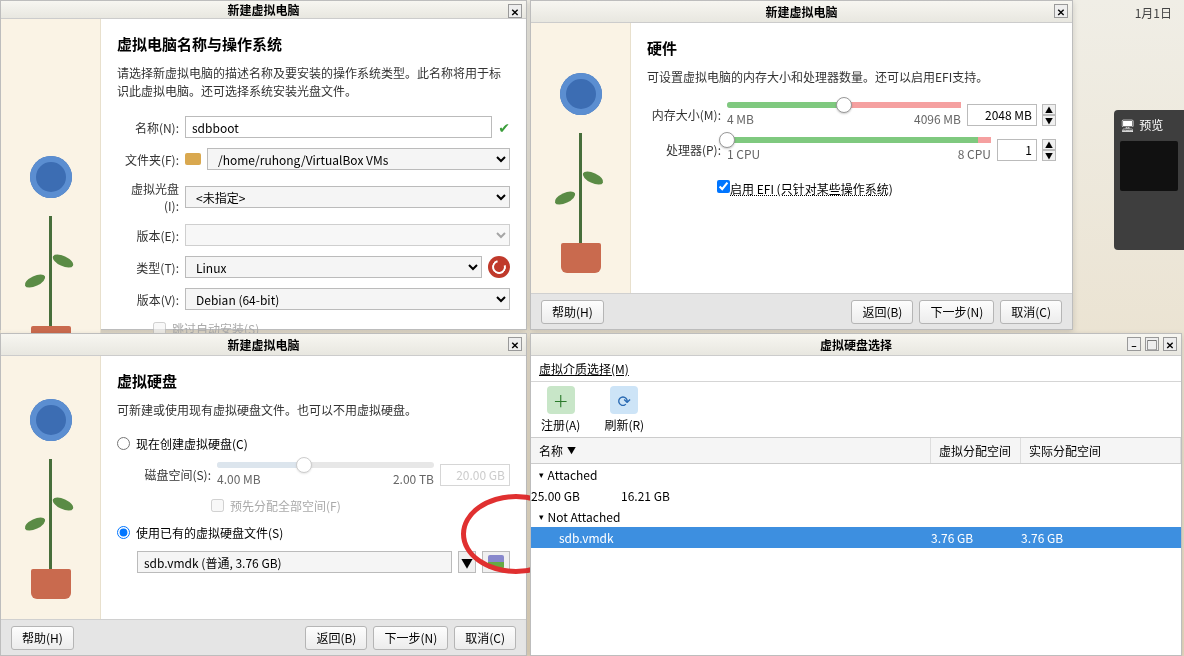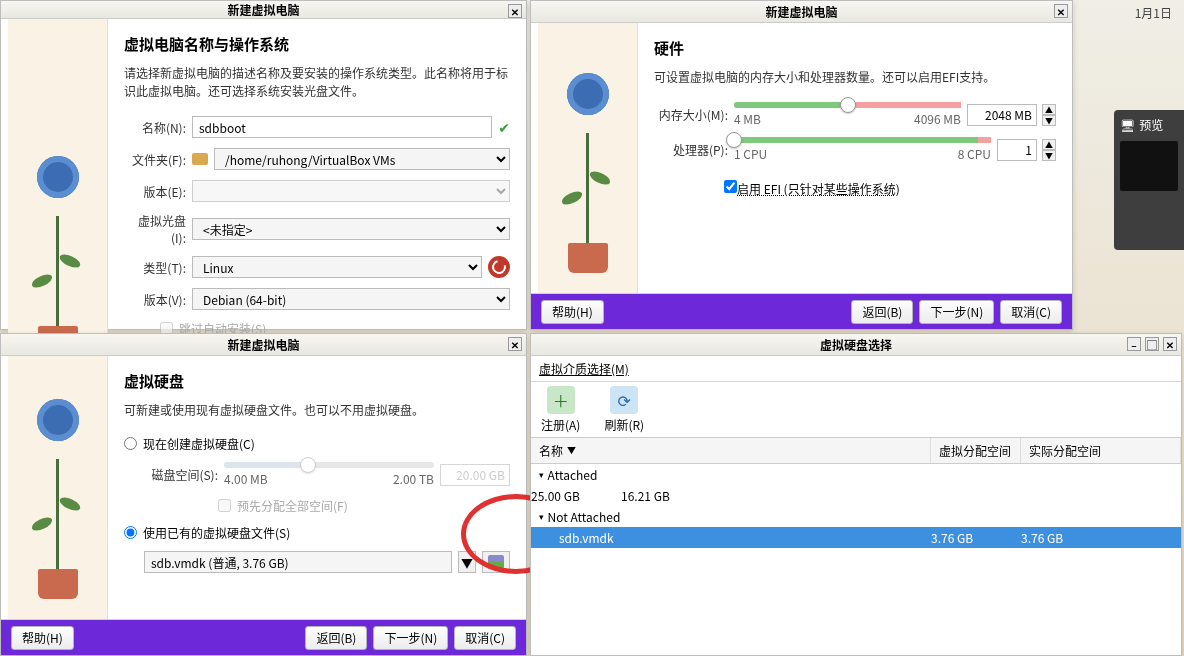--- a/index.html
+++ b/index.html
@@ -9,41 +9,41 @@
 .preview-panel { position: absolute; right: 0; top: 110px; width: 70px; height: 140px; background: #3e3e3e; border-radius: 4px 0 0 4px; padding: 6px; color: #fff; font-size: 11px; }
 .preview-panel .hdr { display: flex; gap: 4px; align-items: center; }
 .watermark { position: absolute; bottom: 6px; right: 14px; color: #b0b0b0; font-size: 11px; }
 
 .dialog { position: absolute; background: #fff; border: 1px solid #bdbdbd; box-shadow: 0 2px 6px rgba(0,0,0,.15); display: flex; flex-direction: column; }
 .titlebar { height: 22px; background: linear-gradient(#f7f6f1,#e8e7e0); border-bottom: 1px solid #ccc; display: flex; align-items: center; justify-content: center; position: relative; font-weight: bold; }
 .titlebar .close, .titlebar .min, .titlebar .max { position: absolute; top: 3px; width: 14px; height: 14px; border: 1px solid #999; background: #eee; display: flex; align-items: center; justify-content: center; font-size: 10px; cursor: pointer; }
 .titlebar .close { right: 4px; }
 .titlebar .max { right: 22px; }
 .titlebar .min { right: 40px; }
-.dlg-body { flex: 1; display: flex; padding-left: 7px; }
+.dlg-body { flex: 1; display: flex; }
 .sidebar-art { width: 100px; background: #faf3e5; position: relative; border-right: 1px solid #e8e0cd; min-height: 250px; }
 .flower { position: absolute; bottom: 20px; left: 15px; width: 70px; height: 200px; }
 .pot { position: absolute; bottom: 0; left: 15px; width: 40px; height: 30px; background: #c96a4e; border-radius: 2px 2px 6px 6px; }
 .stem { position: absolute; bottom: 30px; left: 33px; width: 3px; height: 110px; background: #476e3b; }
 .bloom { position: absolute; top: 0; left: 14px; width: 42px; height: 42px; background: #3c6db3; border-radius: 50%; box-shadow: inset 0 0 0 6px #5b8ed1; }
 .leaf { position: absolute; width: 22px; height: 10px; background: #5a8b45; border-radius: 50%; }
 .content { flex: 1; padding: 14px 16px 10px; display: flex; flex-direction: column; gap: 6px; }
 h2 { font-size: 15px; font-weight: bold; margin-bottom: 4px; }
 .desc { color: #333; font-size: 12px; line-height: 1.5; margin-bottom: 8px; }
 .formrow { display: flex; align-items: center; gap: 6px; margin: 2px 0; }
 .formrow label { width: 62px; text-align: right; color: #333; }
 .formrow input[type=text], .formrow select { flex: 1; height: 22px; border: 1px solid #bbb; padding: 0 6px; background: #fff; }
 .formrow select { background: #f5f5f5; }
 .check-ico { color: #3a9d3a; font-size: 14px; }
 .folder-ico { width: 16px; height: 12px; background: #d9a84f; border-radius: 2px; display: inline-block; }
 .os-ico { width: 22px; height: 22px; background: #c0392b; border-radius: 50%; display: inline-block; position: relative; }
 .os-ico::after { content: ""; position: absolute; inset: 4px; border: 2px solid #fff; border-radius: 50%; border-top-color: transparent; transform: rotate(30deg); }
 .checkbox { width: 13px; height: 13px; }
 .info-ico { width: 14px; height: 14px; border-radius: 50%; background: #4a90d9; color: #fff; display: inline-flex; align-items: center; justify-content: center; font-size: 10px; font-weight: bold; }
-.btnbar { height: 36px; border-top: 1px solid #d0d0d0; background: #6d28d9; display: flex; align-items: center; padding: 0 10px; gap: 6px; }
+.btnbar { height: 36px; border-top: 1px solid #d0d0d0; background: #e5e5e5; display: flex; align-items: center; padding: 0 10px; gap: 6px; }
 .spacer { flex: 1; }
 button { height: 24px; padding: 0 10px; background: linear-gradient(#fdfdfd,#ececec); border: 1px solid #b5b5b5; border-radius: 3px; cursor: pointer; }
 
 .slider-wrap { flex: 1; display: flex; flex-direction: column; gap: 2px; }
 .slider-track { height: 6px; position: relative; background: #d0d0d0; border-radius: 3px; }
 .slider-fill-ok { position: absolute; left: 0; top: 0; bottom: 0; background: #7fc97f; border-radius: 3px 0 0 3px; }
 .slider-fill-warn { position: absolute; top: 0; bottom: 0; background: #f5a0a0; }
 .slider-thumb { position: absolute; top: -5px; width: 16px; height: 16px; background: #fff; border: 1px solid #999; border-radius: 50%; transform: translateX(-50%); cursor: pointer; box-shadow: 0 1px 2px rgba(0,0,0,.2); }
 .slider-labels { display: flex; justify-content: space-between; font-size: 11px; color: #666; }
 .val-box { width: 70px; height: 22px; border: 1px solid #bbb; display: flex; align-items: center; justify-content: flex-end; padding-right: 4px; background: #fff; }
@@ -116,26 +116,26 @@
           <label>名称(N):</label>
           <input type="text" value="sdbboot" style="">
           <span class="check-ico">✔</span>
         </div>
       <div class="formrow">
           <label>文件夹(F):</label>
           <span class="folder-ico"></span>
           <select><option>/home/ruhong/VirtualBox VMs</option></select>
         </div>
       <div class="formrow">
+          <label>虚拟光盘(I):</label>
+          <select><option>&lt;未指定&gt;</option></select>
+        </div>
+      <div class="formrow">
           <label class="disabled">版本(E):</label>
           <select disabled=""></select>
-        </div>
-      <div class="formrow">
-          <label>虚拟光盘(I):</label>
-          <select><option>&lt;未指定&gt;</option></select>
         </div>
       <div class="formrow">
           <label>类型(T):</label>
           <select><option>Linux</option></select>
           <span class="os-ico"></span>
         </div>
       <div class="formrow">
           <label>版本(V):</label>
           <select><option>Debian (64-bit)</option></select>
         </div>

